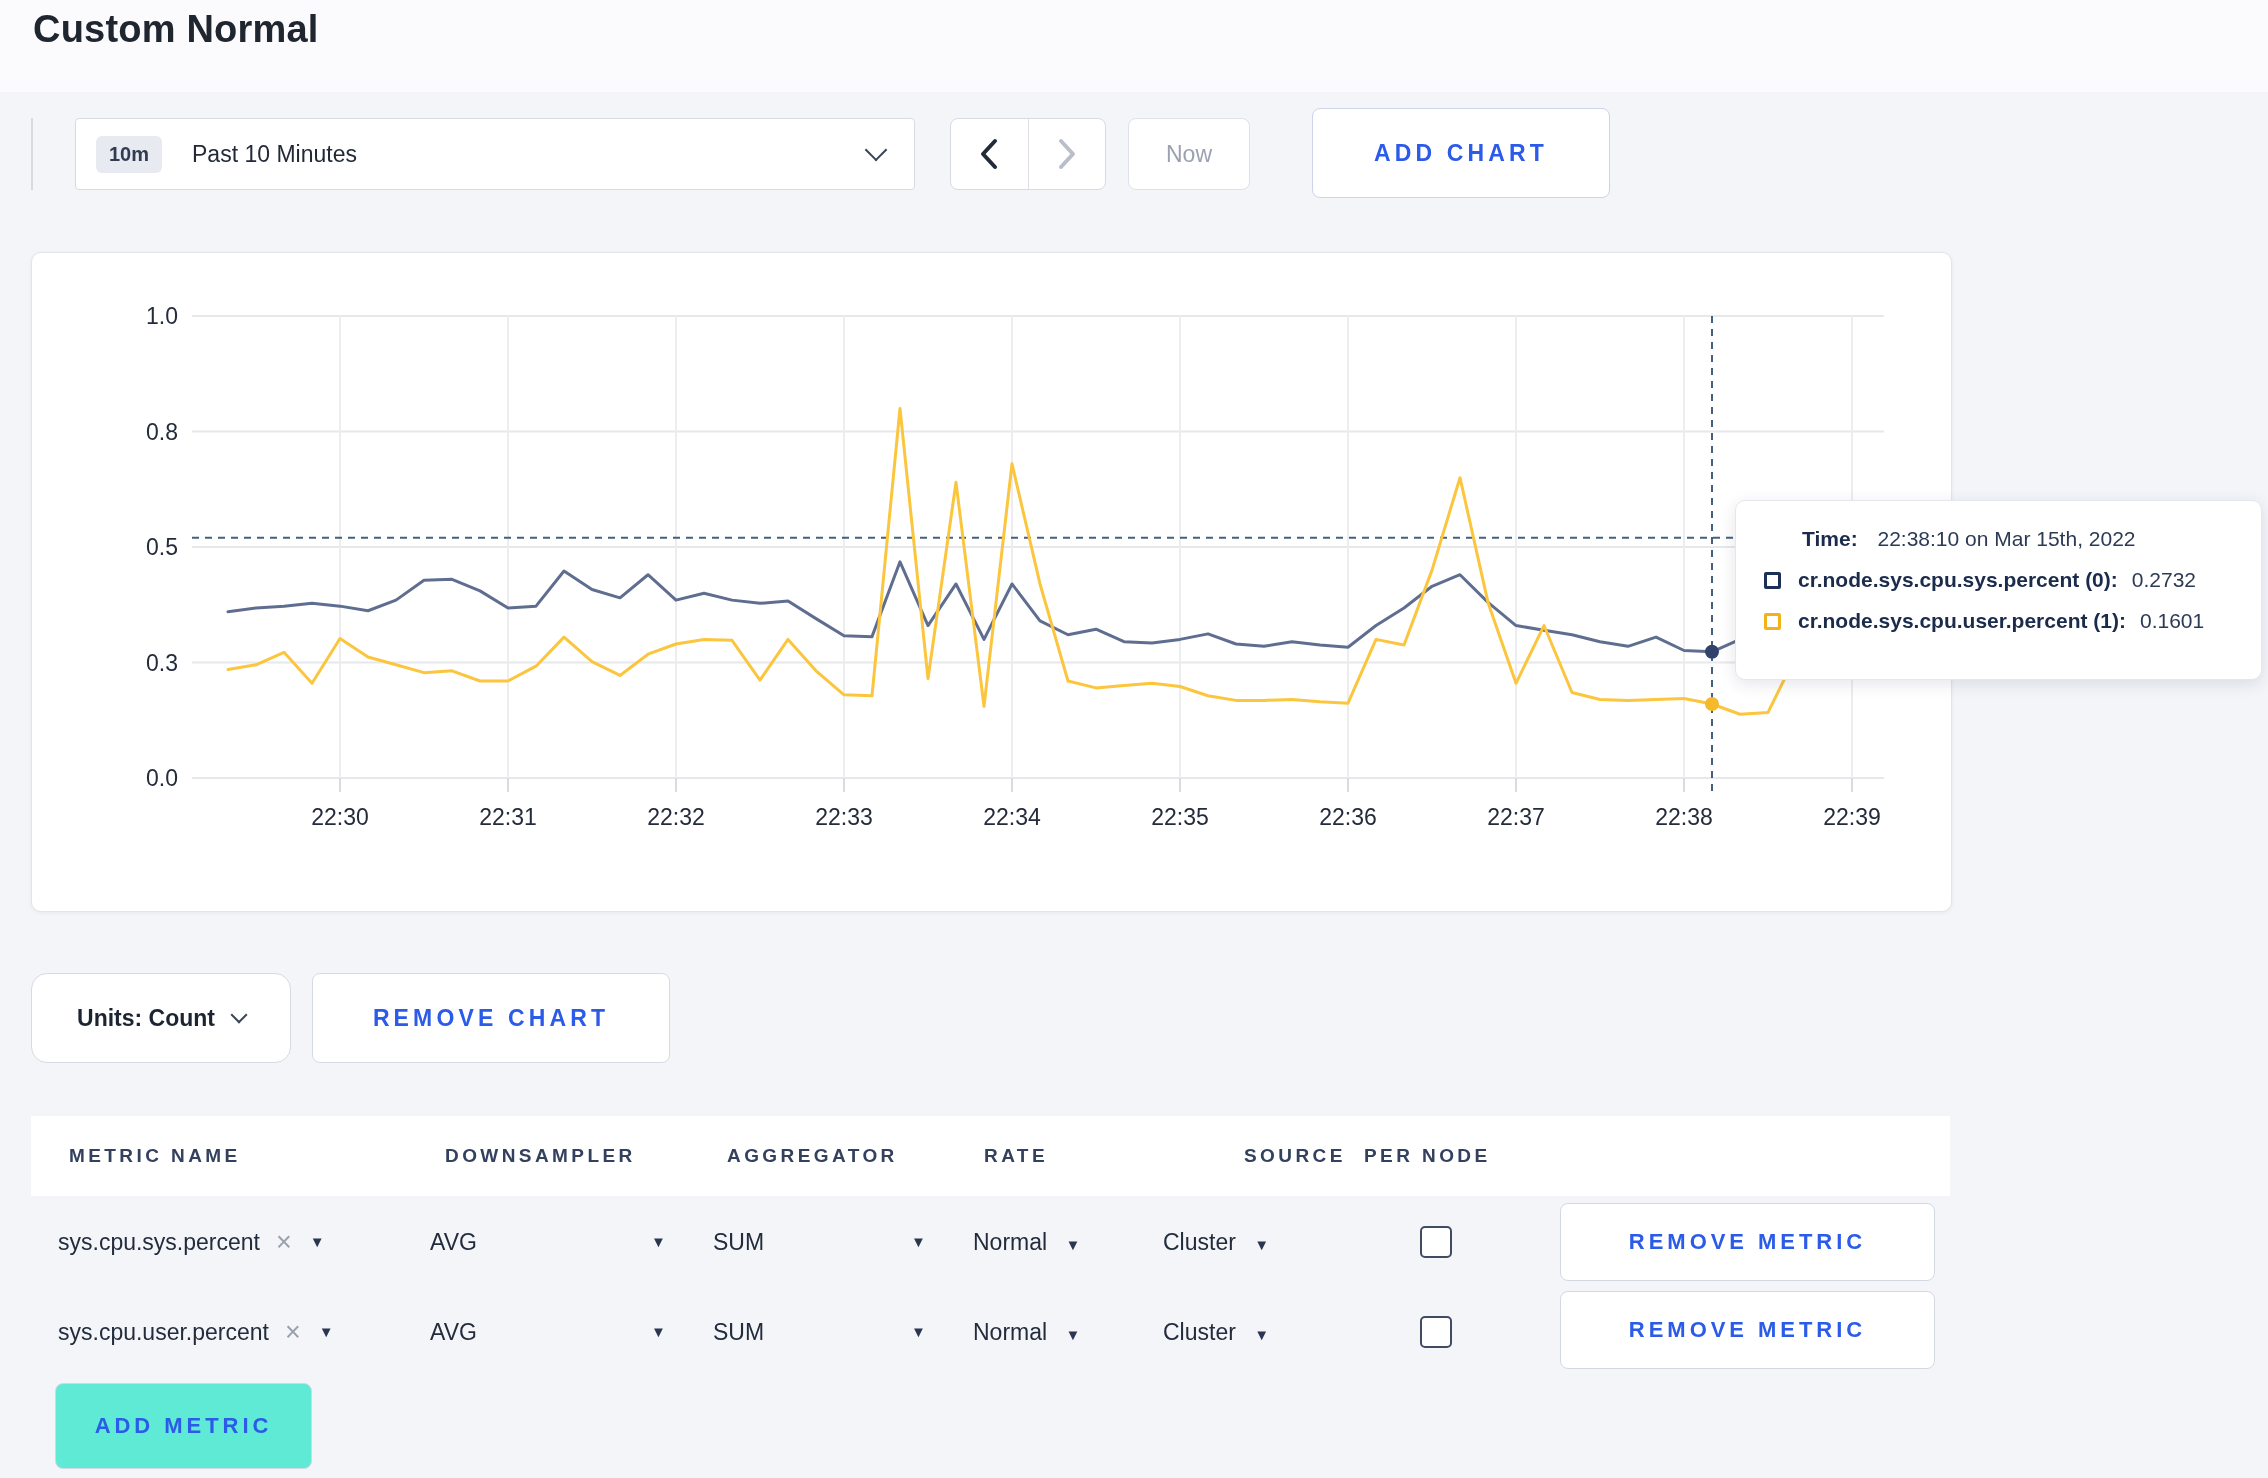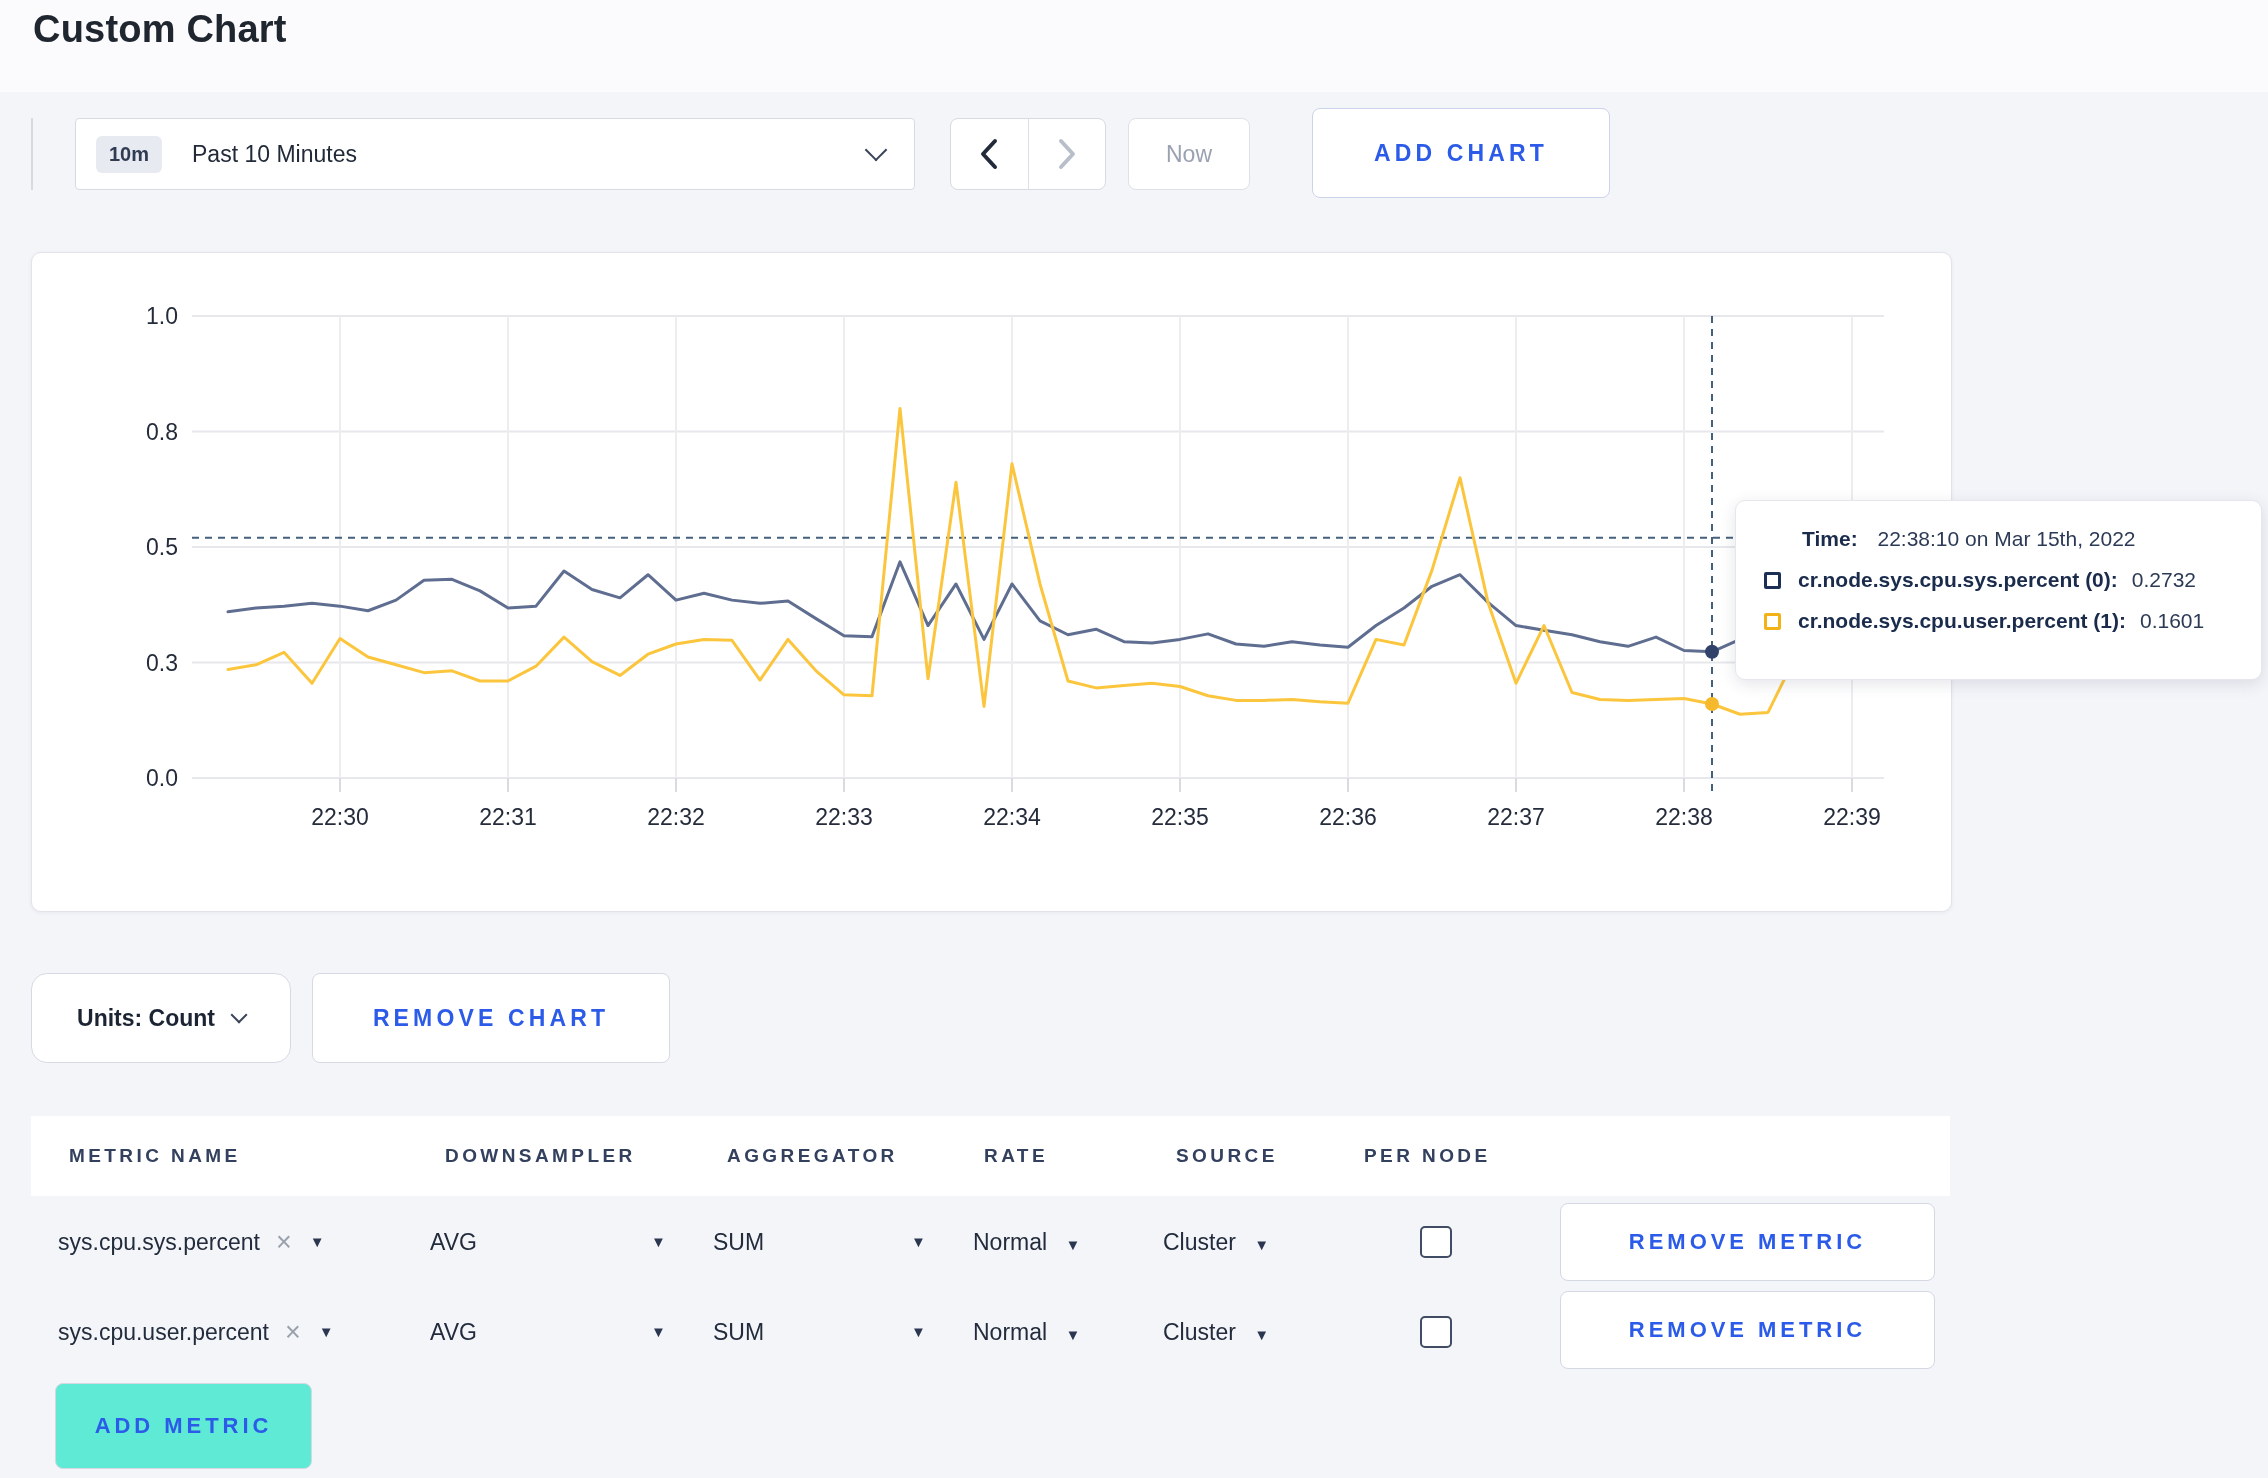--- a/index.html
+++ b/index.html
@@ -71,21 +71,21 @@
     letter-spacing:0.18em; font-family:inherit; cursor:pointer; }
   .btn-add-metric { position:absolute; left:55px; top:1383px; width:257px; height:86px; background:#5eead4;
     border:1.5px solid #d4d8e3; border-radius:8px; color:#2b5be8; font-size:22px; font-weight:600;
     letter-spacing:0.18em; font-family:inherit; cursor:pointer; }
 </style>
 </head>
 <body>
 
 <div class="page">
   <div class="top-strip"></div>
-  <h1 class="page-title">Custom Chart</h1>
+  <h1 class="page-title">Custom Normal</h1>
 
   <div class="toolbar-rule"></div>
   <div class="range-select">
     <span class="range-badge">10m</span>
     <span class="range-label">Past 10 Minutes</span>
     <span class="chev"></span>
   </div>
   <div class="nav-pair">
     <button class="nav-btn">
       <svg width="24" height="34" viewBox="0 0 24 34">
@@ -173,21 +173,21 @@
     <span class="units-text">Units: Count</span>
     <span class="chev-sm"></span>
   </div>
   <button class="btn-remove-chart">REMOVE CHART</button>
 
   <div class="table-header-band"></div>
   <span class="th" style="left:445px">DOWNSAMPLER</span>
   <span class="th" style="left:69px">METRIC NAME</span>
   <span class="th" style="left:727px">AGGREGATOR</span>
   <span class="th" style="left:984px">RATE</span>
-  <span class="th" style="left:1176px">SOURCE</span>
+  <span class="th" style="left:1244px">SOURCE</span>
   <span class="th" style="left:1364px">PER NODE</span>
 
   <div>
     <div class="cell name-cell" style="left:58px; top:1202px">
       <span>sys.cpu.sys.percent</span>
       <span class="x-icon">×</span>
       <span class="caret">▼</span>
     </div>
     <div class="cell dd" style="left:430px; top:1202px">
       <span>AVG</span>

